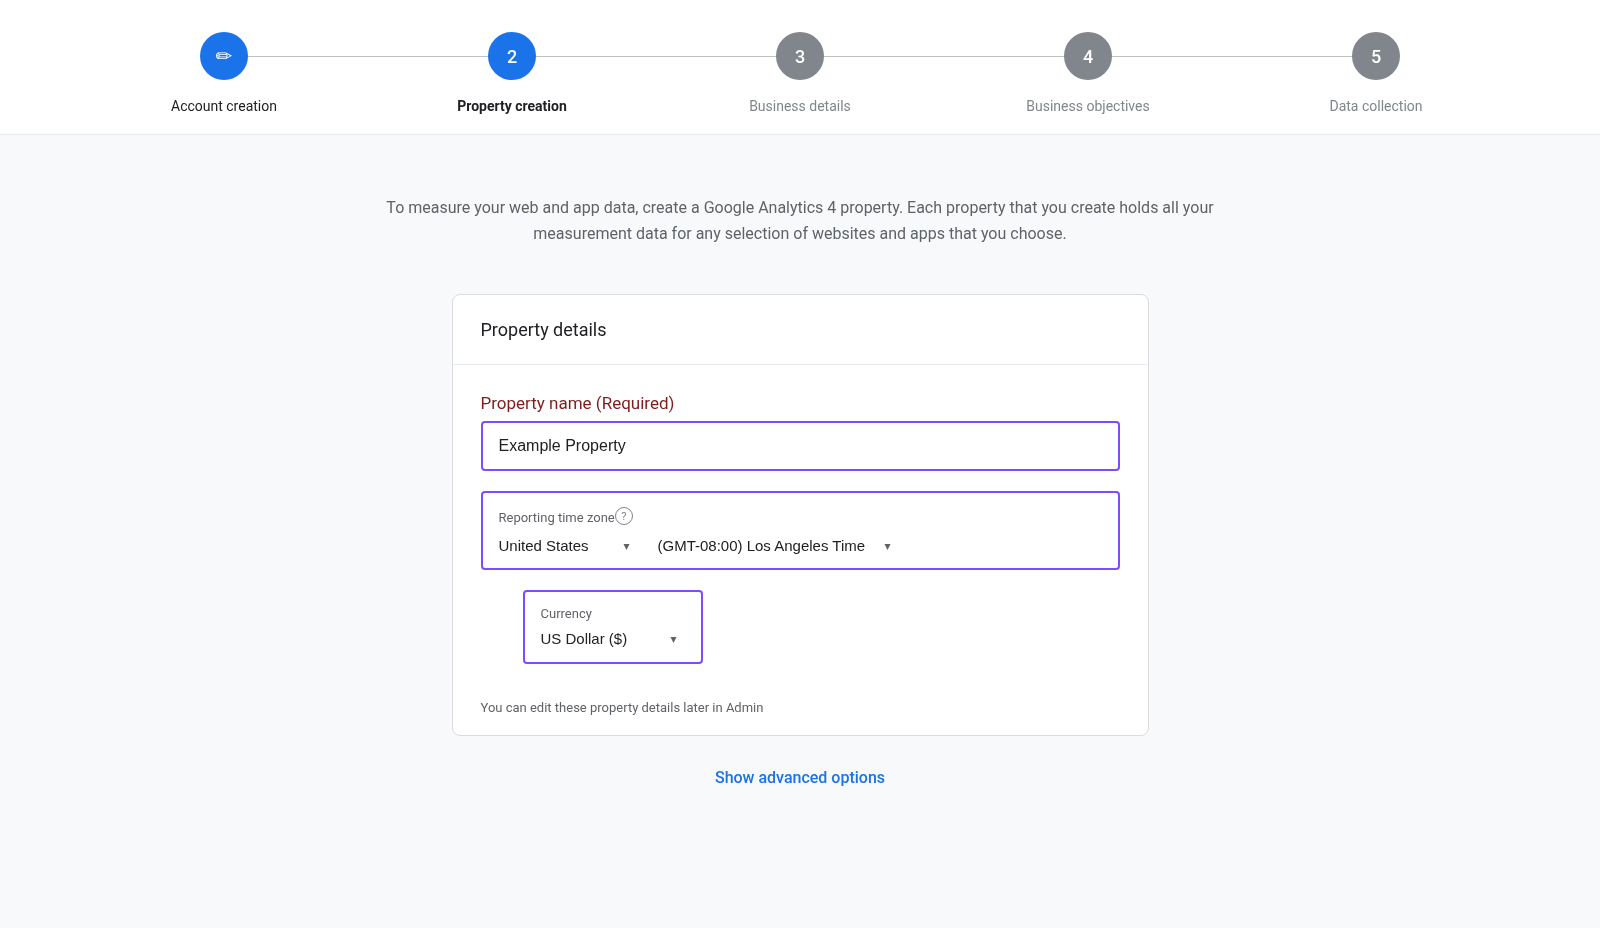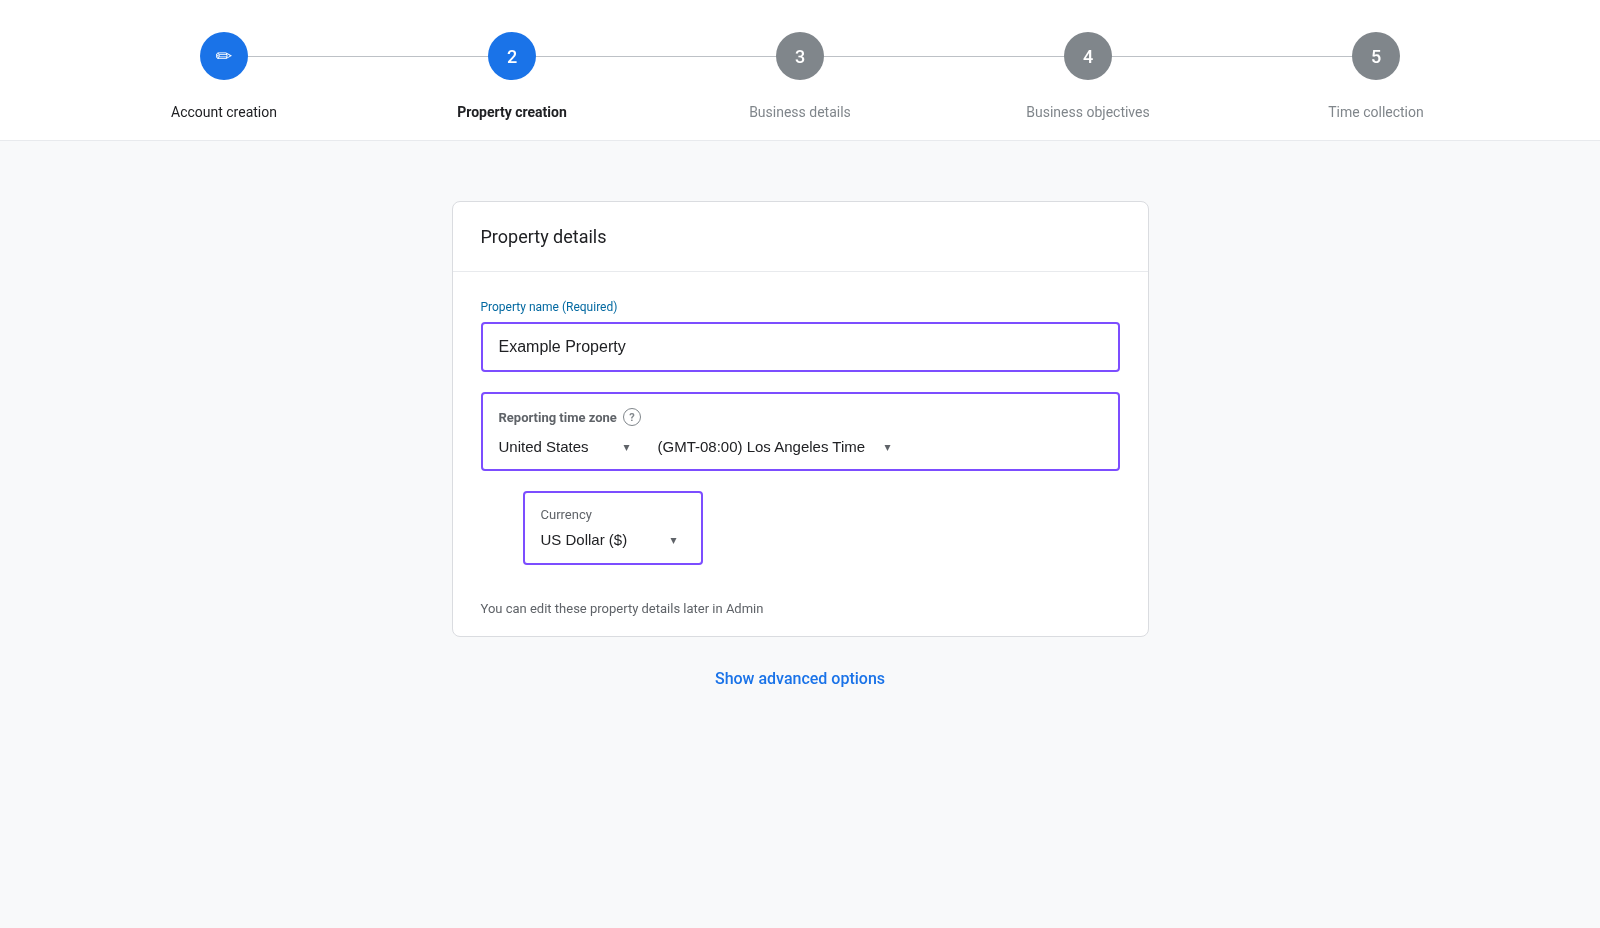--- a/index.html
+++ b/index.html
@@ -64,21 +64,21 @@
       background: #1a73e8;
       color: #fff;
     }
 
     .step-circle.inactive {
       background: #80868b;
       color: #fff;
     }
 
     .step-label {
-      margin-top: 24px;
+      margin-top: 18px;
       font-size: 14px;
       color: #80868b;
       text-align: center;
       max-width: 160px;
     }
 
     .step-label.active {
       color: #202124;
       font-weight: 700;
     }
@@ -134,22 +134,22 @@
 
     .card-body {
       padding: 28px 28px 20px;
     }
 
     .field-group {
       margin-bottom: 20px;
     }
 
     .field-label {
-      font-size: 12px;
-      color: #0369a1;
+      font-size: 17px;
+      color: #7f1d1d;
       margin-bottom: 8px;
     }
 
     .text-input {
       width: 100%;
       padding: 14px 16px;
       font-size: 16px;
       border: 2px solid #7c4dff;
       border-radius: 4px;
       outline: none;
@@ -162,23 +162,21 @@
       border: 2px solid #7c4dff;
       border-radius: 4px;
       padding: 14px 16px;
     }
 
     .timezone-label {
       font-size: 13px;
       color: #5f6368;
       margin-bottom: 12px;
       display: flex;
-      align-items: center;
-      gap: 6px;
-      font-weight: bold;
+      align-items: flex-end;
     }
 
     .help-icon {
       width: 18px;
       height: 18px;
       border: 1.5px solid #80868b;
       border-radius: 50%;
       display: inline-flex;
       align-items: center;
       justify-content: center;
@@ -288,27 +286,28 @@
     <div class="step-circle inactive">
       <span>4</span>
     </div>
     <div class="step-label">Business objectives</div>
   </div>
 
   <div class="step">
     <div class="step-circle inactive">
       <span>5</span>
     </div>
-    <div class="step-label">Time collection</div>
+    <div class="step-label">Data collection</div>
   </div>
 
 </div>
 
 <div class="main-content">
 
+  <p class="page-description">To measure your web and app data, create a Google Analytics 4 property. Each property that you create holds all your measurement data for any selection of websites and apps that you choose.</p>
 
   <div class="card">
     <div class="card-header">
       <span class="card-header-title">Property details</span>
     </div>
     <div class="card-body">
 
       <div class="field-group">
         <div class="field-label">Property name (Required)</div>
         <input type="text" class="text-input" value="Example Property" style="">

